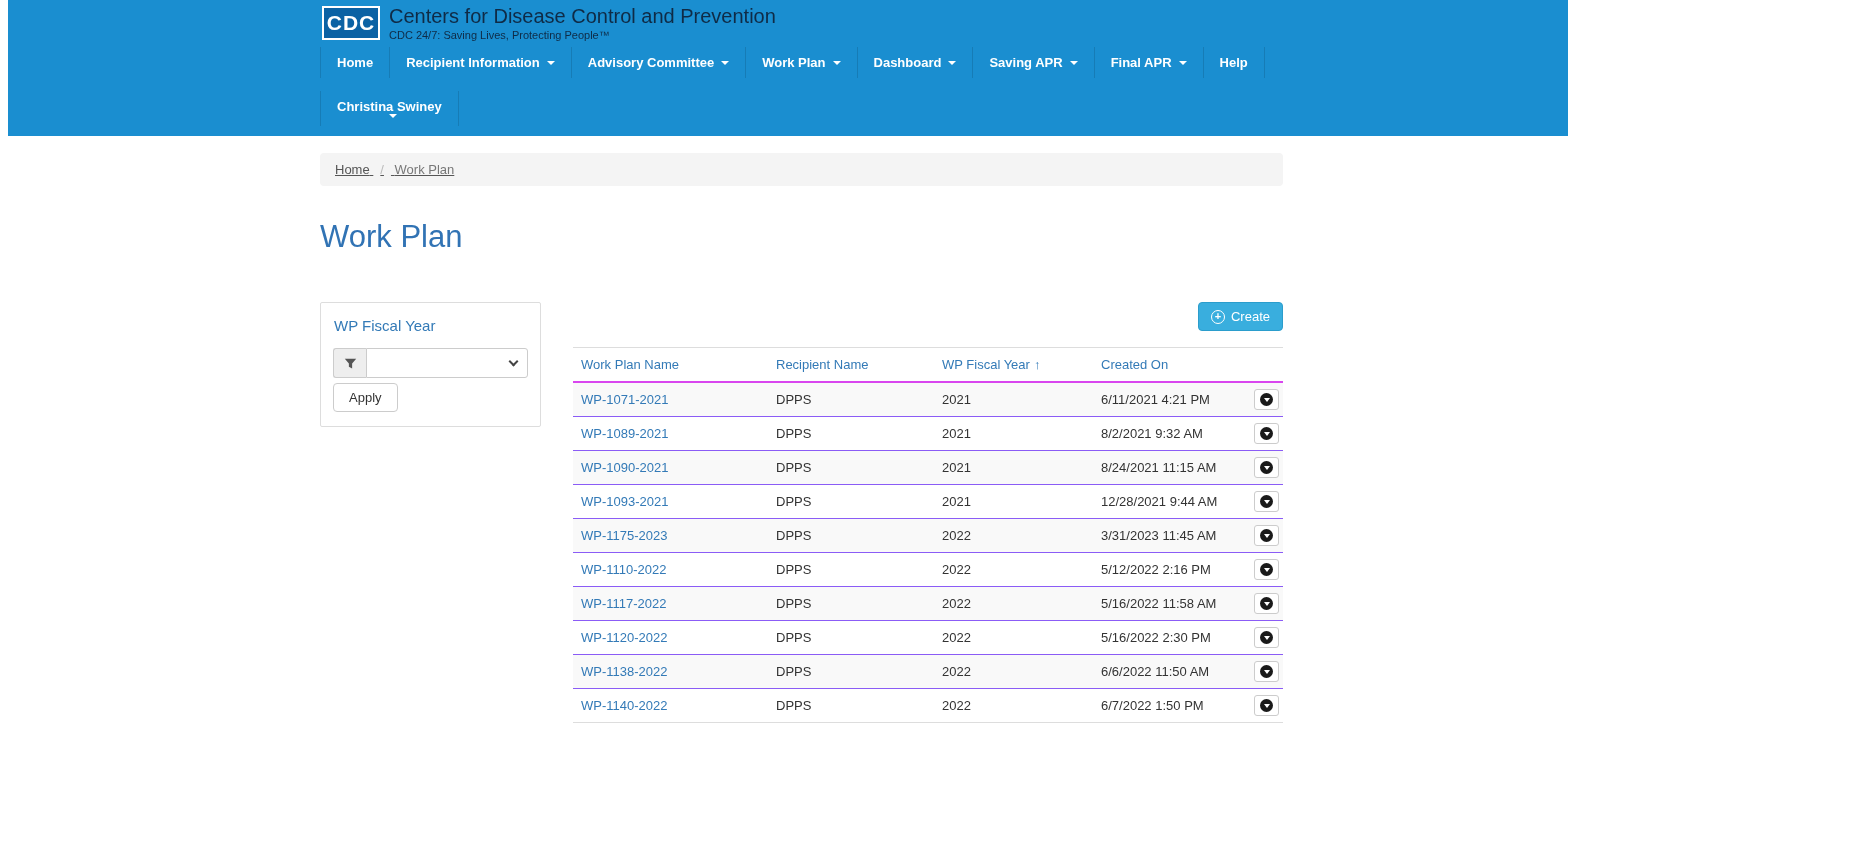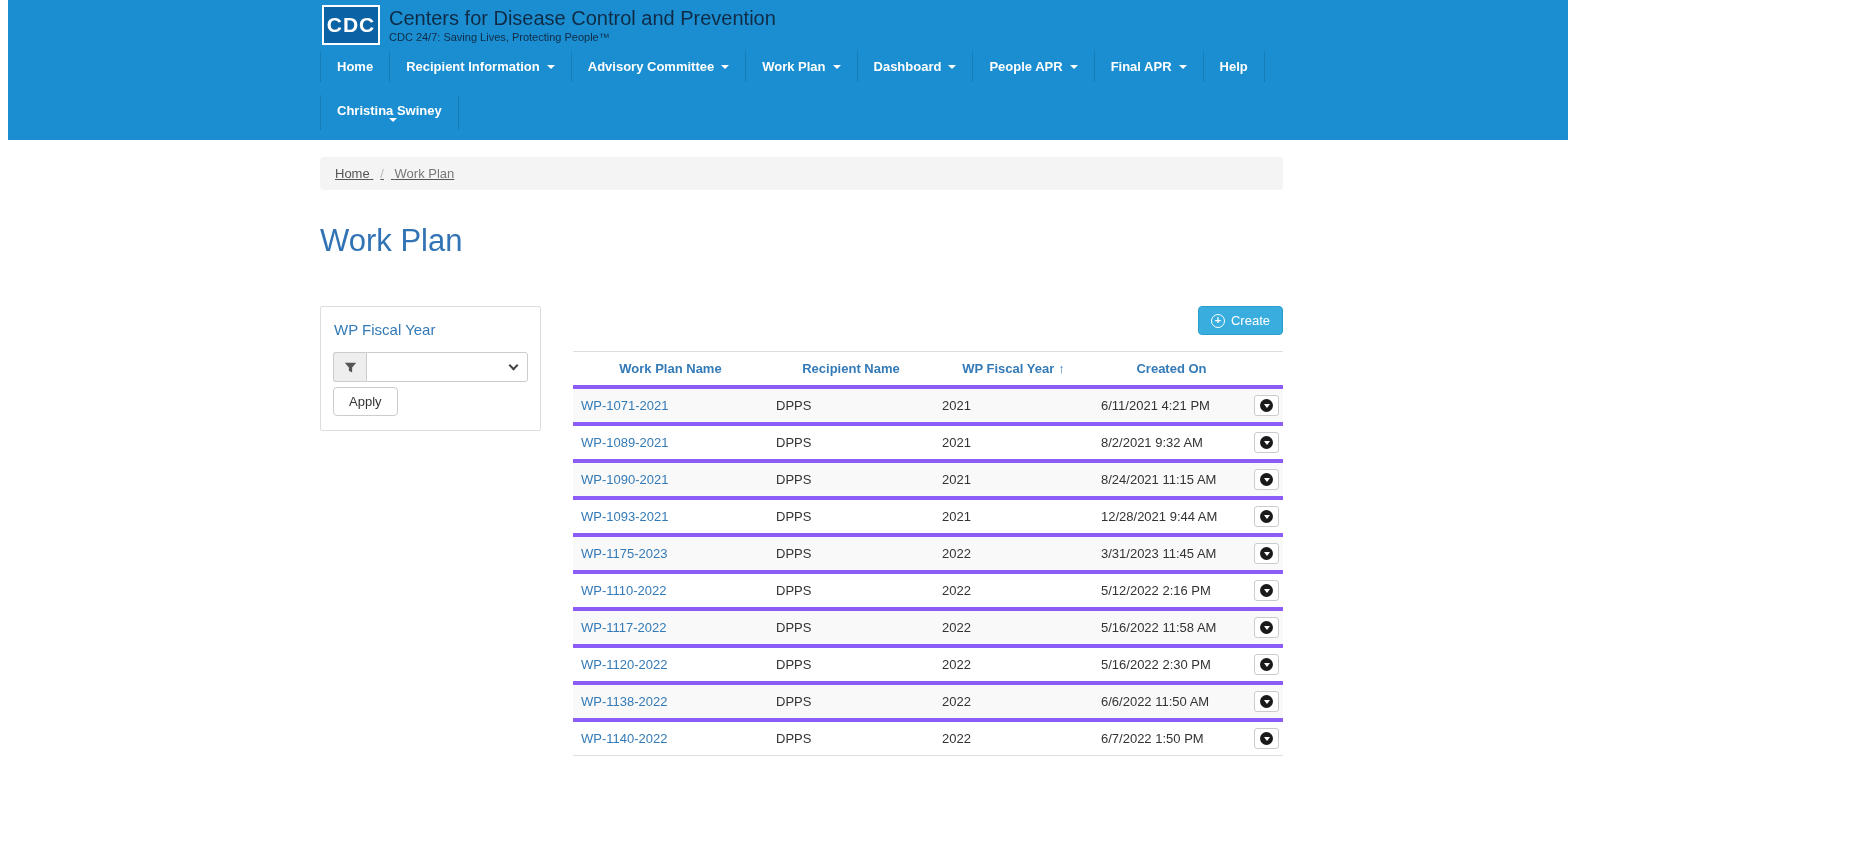--- a/index.html
+++ b/index.html
@@ -20,21 +20,21 @@
   .page{width:1560px;margin:0 0 0 8px;}
 
   
   .site-header{
     background:var(--header-blue);
     padding:3px 0 10px 0;
   }
   .header-inner{margin-left:312px;}
   .brand{display:flex;align-items:center;gap:9px;padding:2px 0 6px 2px;}
   .logo-box{
-    width:58px;height:40px;
+    width:58px;height:34px;
     background:var(--logo-box-blue);
     border:2px solid #fff;
     color:#fff;font-weight:bold;font-size:21px;letter-spacing:1px;
     display:flex;align-items:center;justify-content:center;
     cursor:pointer;
   }
   .brand-title{color:#0f2b46;font-size:20px;line-height:22px;}
   .brand-tagline{color:#0f2b46;font-size:11px;margin-top:2px;}
   .main-nav{display:flex;flex-wrap:wrap;}
   .nav-item{
@@ -109,28 +109,28 @@
     display:flex;align-items:center;gap:6px;cursor:pointer;
     font-family:"Liberation Sans", sans-serif;
   }
   .plus-circle{
     width:14px;height:14px;border:1px solid #fff;border-radius:50%;
     display:inline-flex;align-items:center;justify-content:center;
     font-size:11px;font-weight:bold;line-height:1;
   }
   table{width:100%;border-collapse:collapse;font-size:13px;}
   thead th{
-    text-align:center;color:var(--link-blue);font-weight:bold;
+    text-align:left;color:var(--link-blue);font-weight:normal;
     padding:9px 8px;border-top:1px solid #ddd;border-bottom:2px solid #d946ef;
     cursor:pointer;white-space:nowrap;
   }
   th.col-0{width:195px;} th.col-1{width:166px;} th.col-2{width:159px;} th.col-3{width:157px;}
   th.col-actions{width:33px;}
   .sort-arrow{margin-left:4px;font-size:13px;}
-  tbody td{padding:9px 8px;border-top:4px solid #8b5cf6;color:#333;}
+  tbody td{padding:9px 8px;border-top:1px solid #8b5cf6;color:#333;}
   tbody tr:nth-child(odd){background:#f9f9f9;}
   tbody tr:last-child td{border-bottom:1px solid #ddd;}
   .wp-link{color:var(--link-blue);text-decoration:none;cursor:pointer;}
   td.action-cell{text-align:center;padding:5px 4px;}
   .action-btn{
     border:1px solid #ccc;background:#fff;border-radius:3px;
     padding:3px 5px;display:inline-flex;align-items:center;cursor:pointer;
   }
   .action-circle{
     width:13px;height:13px;border-radius:50%;background:#1a1a1a;
@@ -171,21 +171,21 @@
           </div>
           <div class="nav-item">
             <span>Work Plan</span>
             <span class="caret"></span>
           </div>
           <div class="nav-item">
             <span>Dashboard</span>
             <span class="caret"></span>
           </div>
           <div class="nav-item">
-            <span>People APR</span>
+            <span>Saving APR</span>
             <span class="caret"></span>
           </div>
           <div class="nav-item">
             <span>Final APR</span>
             <span class="caret"></span>
           </div>
           <div class="nav-item">
             <span>Help</span>
           </div>
         </nav>

